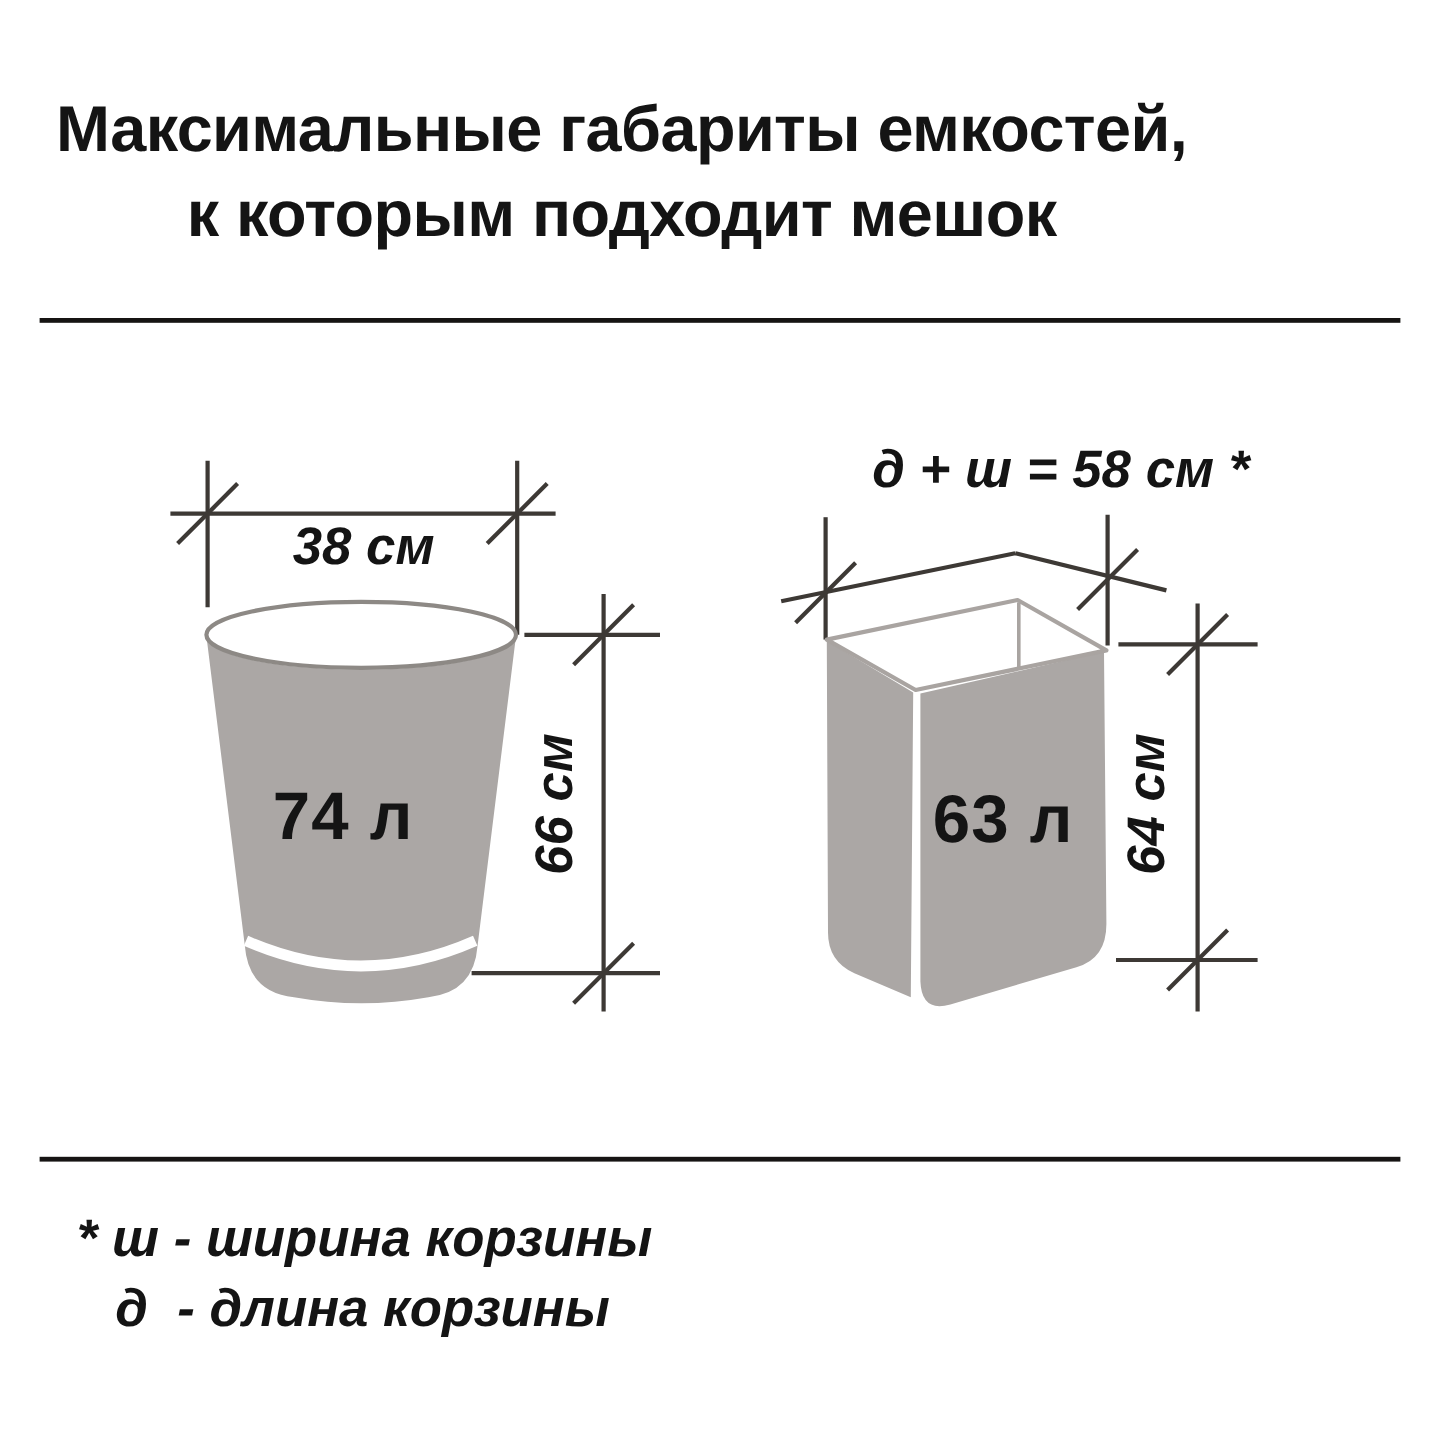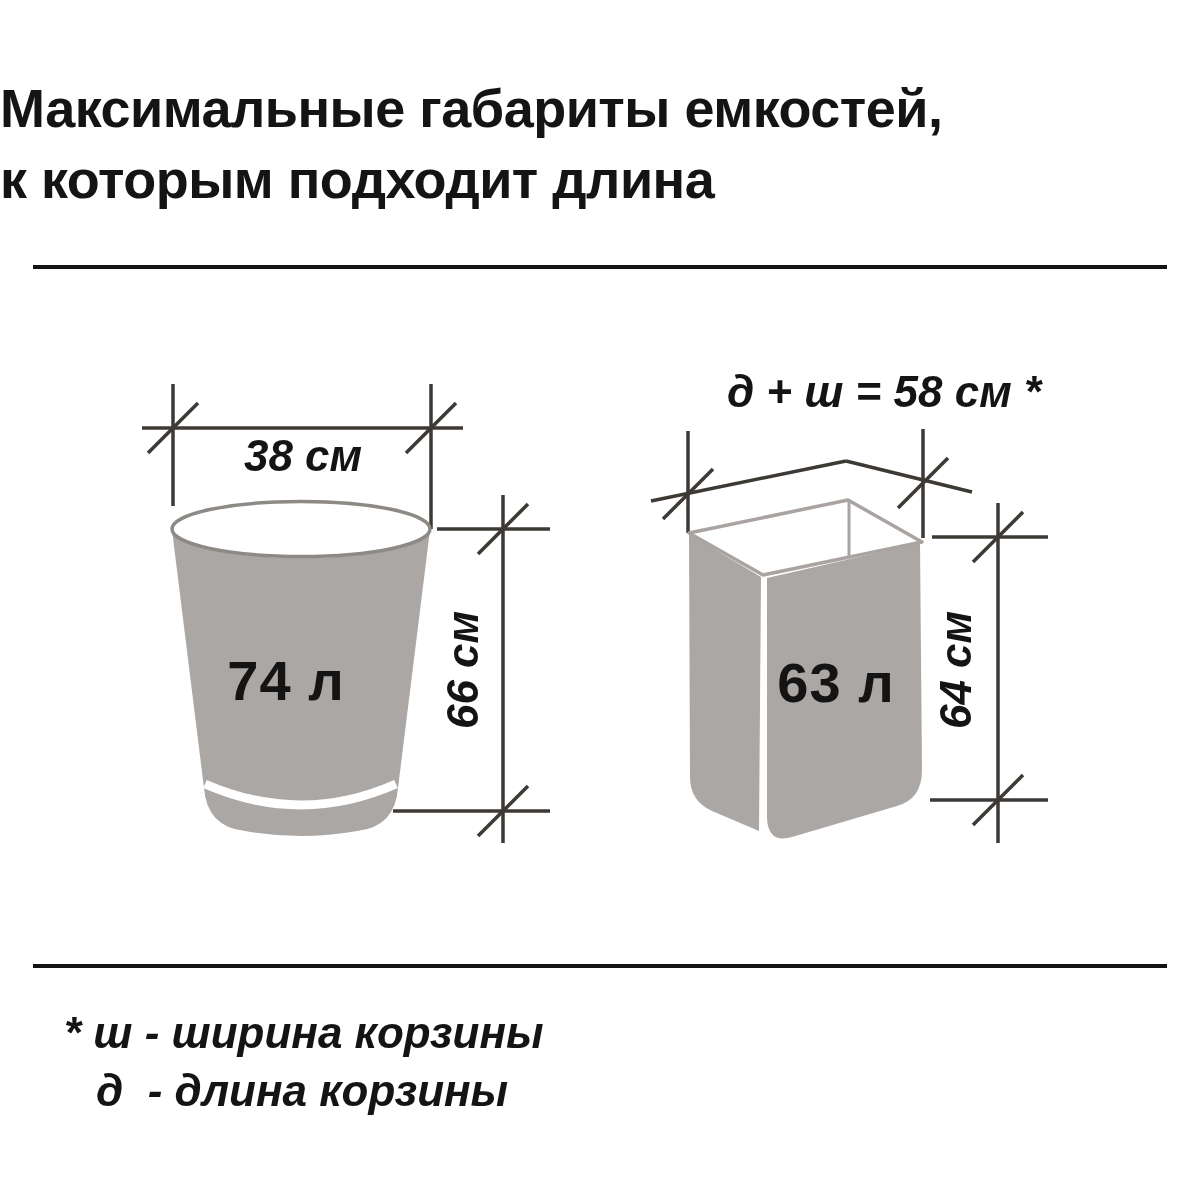--- a/index.html
+++ b/index.html
@@ -1,21 +1,21 @@
 <!DOCTYPE html>
 <html style="--container-fill: #aba7a5; --container-stroke: #a9a4a1; --rim-stroke: #8d8985; --dimension-line: #3d3935; --divider: #161413; --text: #141414;"><head>
 <meta charset="utf-8">
 <style>
   html,body{margin:0;padding:0;background:#ffffff;}
   .canvas{
     position:relative;width:1200px;height:1200px;background:#fff;overflow:hidden;
     font-family:"Liberation Sans",sans-serif;color:var(--text,#141414);
   }
   .title{
-    position:absolute;top:73px;left:0;width:1036px;
+    position:absolute;top:73px;left:0;width:1036px;text-align:center;
     font-weight:700;font-size:54px;line-height:71px;letter-spacing:-0.5px;
     color:var(--text,#141414);
   }
   .divider{
     position:absolute;left:33px;width:1134px;height:4px;
     background:var(--divider,#161413);
   }
   .divider.top{top:265px;}
   .divider.bottom{top:964px;}
   .lbl{
@@ -33,21 +33,21 @@
   .fn-line{white-space:pre;line-height:50px;}
   .fn-line.second{margin-left:32px;margin-top:8px;}
 </style>
 </head>
 <body>
 
 <div class="canvas">
 
   <div class="title">
     <div>Максимальные габариты емкостей,</div>
-    <div>к которым подходит длина</div>
+    <div>к которым подходит мешок</div>
   </div>
 
   <div class="divider top"></div>
   <div class="divider bottom"></div>
 
   <svg class="drawing" width="1200" height="1200" viewBox="0 0 1200 1200">
 
     <g stroke="var(--dimension-line,#3d3935)" stroke-width="3.5" fill="none">
       <line x1="173" y1="384" x2="173" y2="506"></line>
       <line x1="431" y1="384" x2="431" y2="529"></line>

